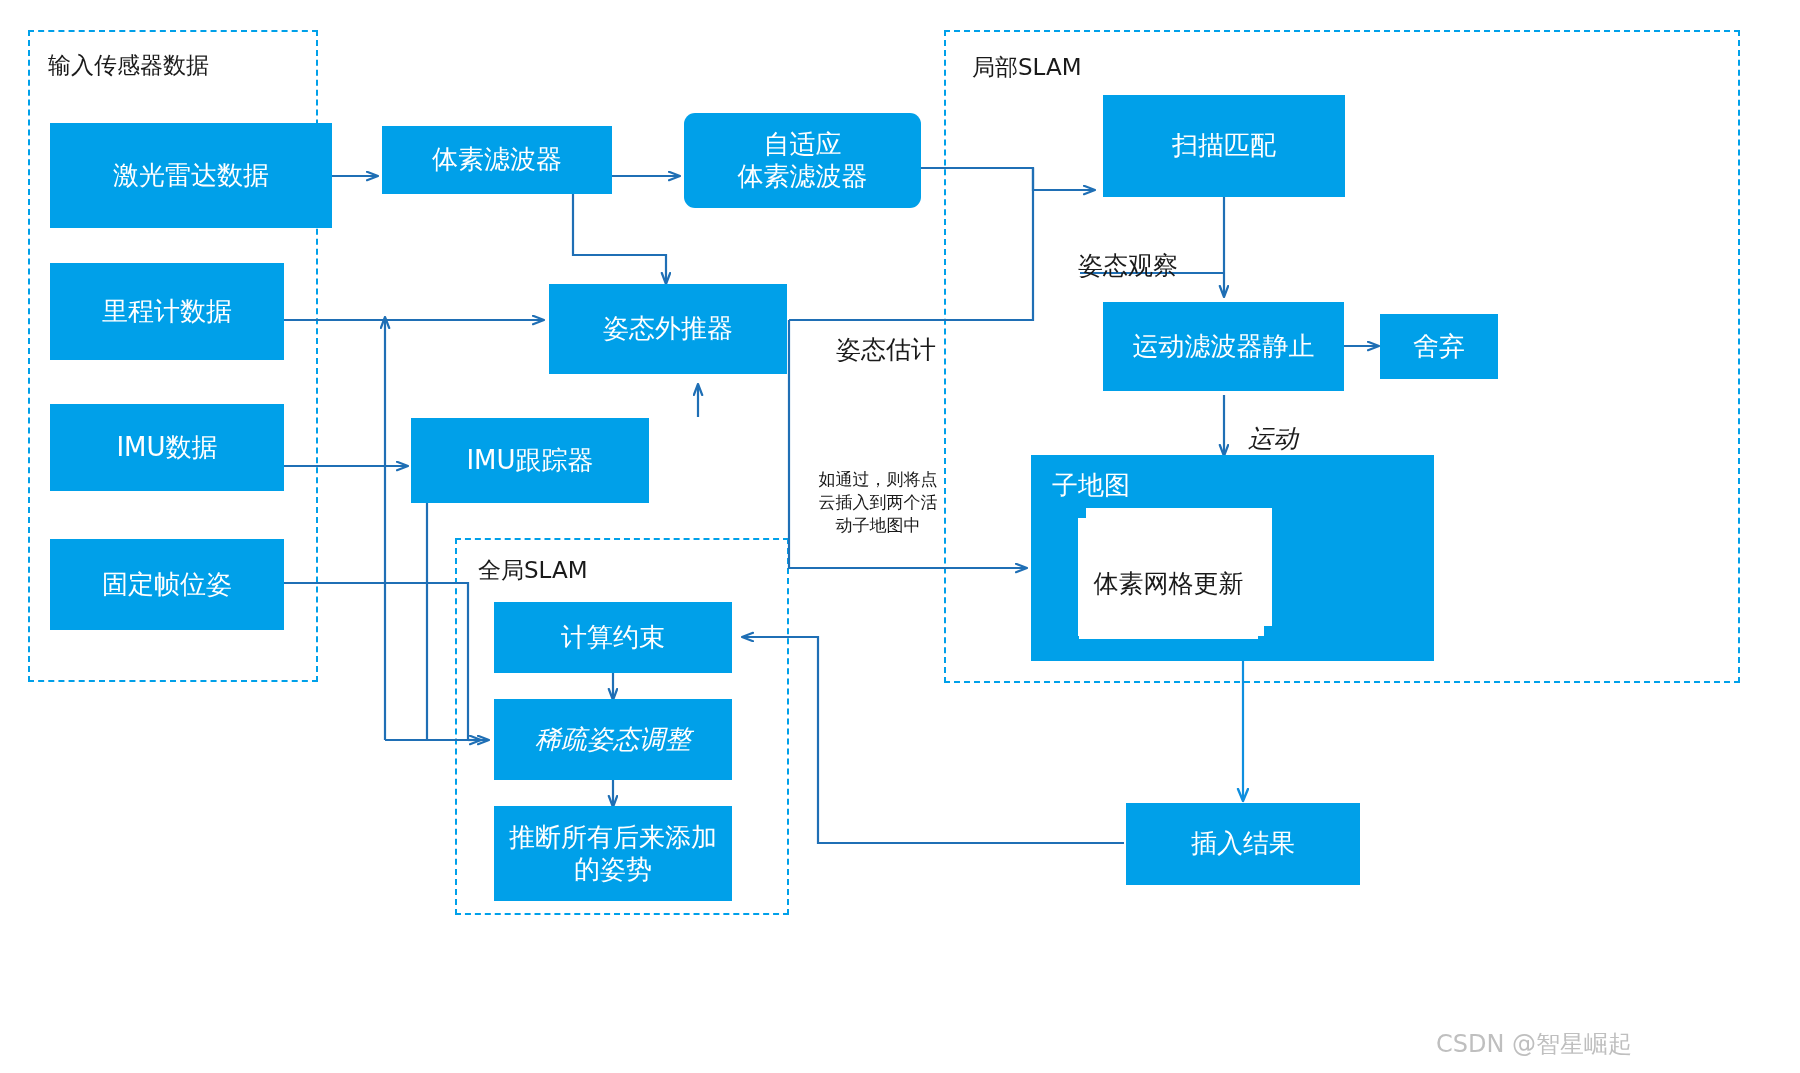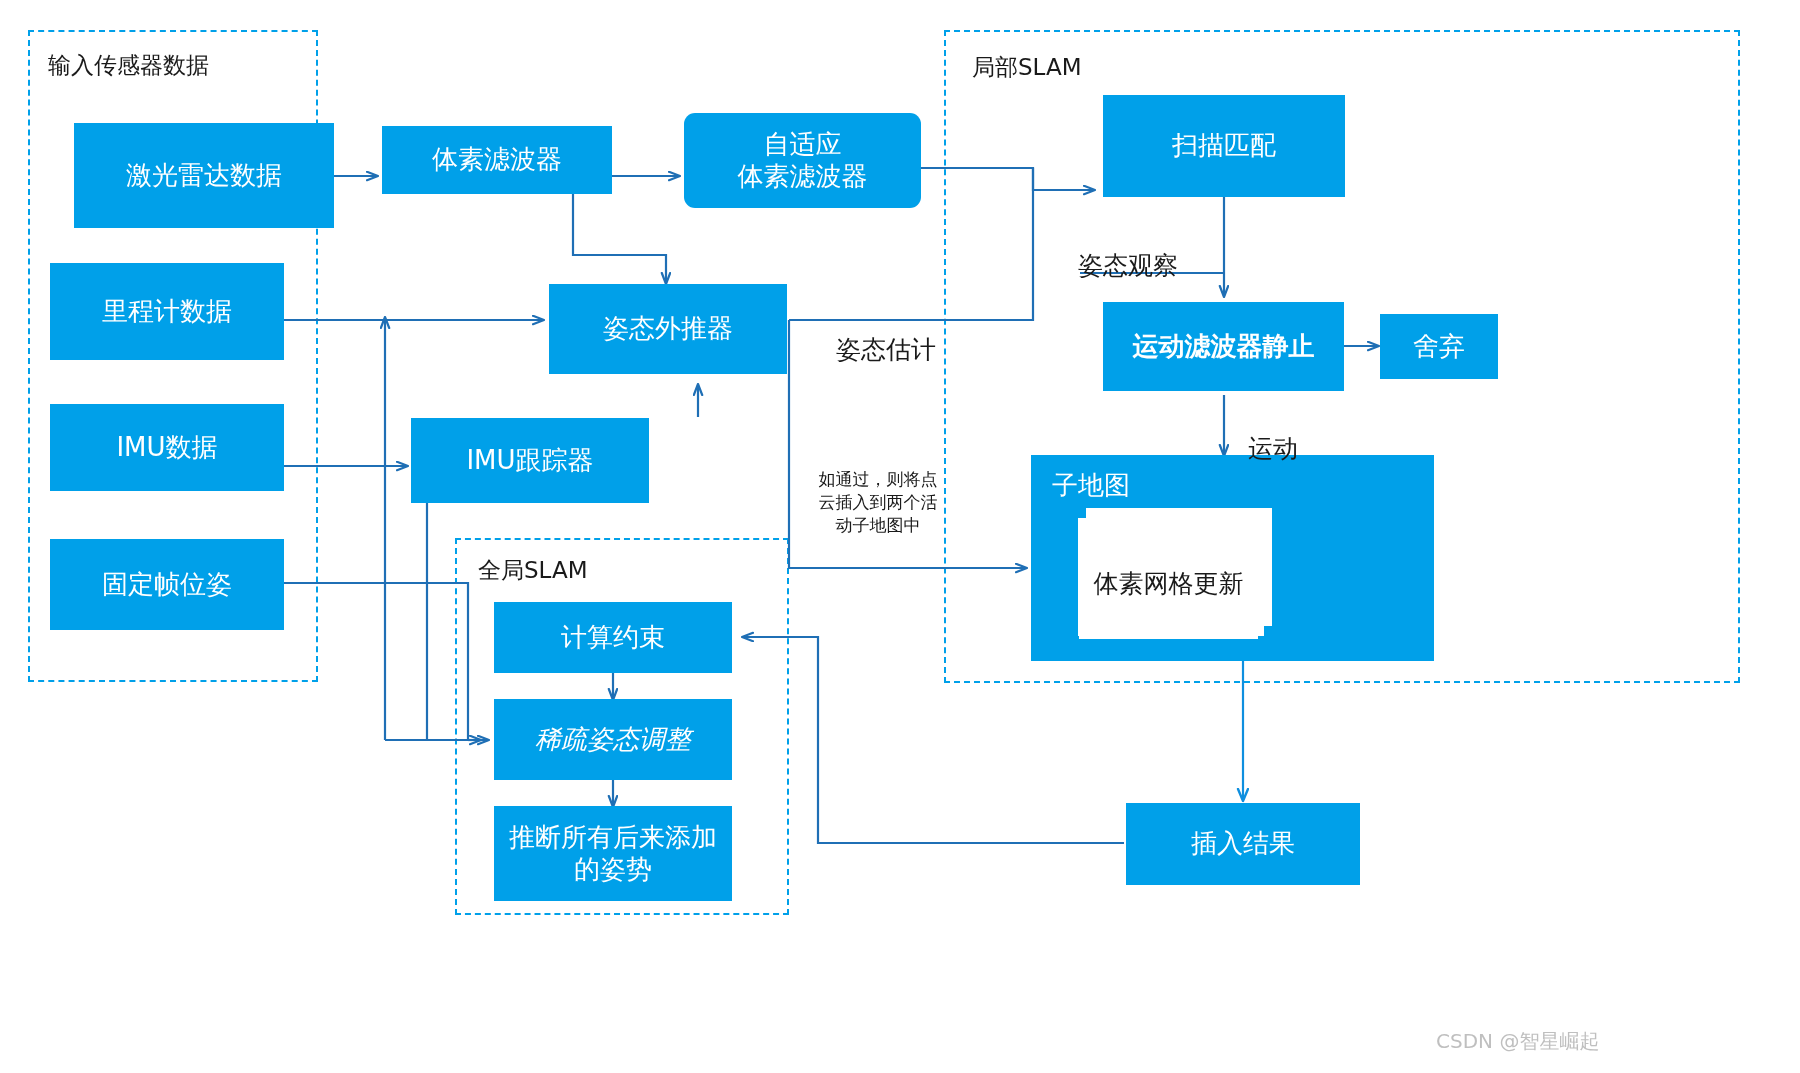--- a/index.html
+++ b/index.html
@@ -15,21 +15,21 @@
         align-items:center;justify-content:center;text-align:center;
         font-size:26px;line-height:1.22;box-sizing:border-box;}
 
   .submap{position:absolute;background:#00a0e9;box-sizing:border-box;}
   .submap-title{position:absolute;color:#ffffff;font-size:26px;}
   .card{position:absolute;background:#ffffff;box-sizing:border-box;}
   .card-front{display:flex;align-items:center;justify-content:center;color:#1a1a1a;font-size:25px;}
 
   .edge-label{position:absolute;color:#1a1a1a;font-size:25px;white-space:nowrap;}
   .note{position:absolute;color:#1a1a1a;font-size:17px;line-height:1.35;text-align:center;width:120px;}
-  .watermark{position:absolute;color:#bfbfbf;font-size:20px;white-space:nowrap;}
+  .watermark{position:absolute;color:#bfbfbf;font-size:24px;white-space:nowrap;}
 </style>
 </head>
 <body>
 
 <div id="stage">
 
   <div class="group" style="left:28px;top:30px;width:290px;height:652px;"></div>
   <div class="group-title" style="left:48px;top:50px;">输入传感器数据</div>
 
   <div class="group" style="left:944px;top:30px;width:796px;height:653px;"></div>
@@ -85,39 +85,39 @@
       <path d="M284,583 L468,583 L468,740 L480,740" marker-end="url(#ah)"></path>
       <path d="M468,740 L488,740" marker-end="url(#ah)"></path>
 
       <path d="M385,740 L385,318" marker-end="url(#ah)"></path>
       <path d="M427,740 L427,466" marker-end="url(#ah)"></path>
       <path d="M385,740 L468,740"></path>
       <path d="M427,740 L468,740"></path>
     </g>
   </svg>
 
-  <div class="node" style="left:50px;top:123px;width:260px;height:105px;margin-left:24px;">激光雷达数据</div>
+  <div class="node" style="left:50px;top:123px;width:282px;height:105px;">激光雷达数据</div>
   <div class="node" style="left:50px;top:263px;width:234px;height:97px;">里程计数据</div>
   <div class="node" style="left:50px;top:404px;width:234px;height:87px;">IMU数据</div>
   <div class="node" style="left:50px;top:539px;width:234px;height:91px;">固定帧位姿</div>
 
   <div class="node" style="left:382px;top:126px;width:230px;height:68px;">体素滤波器</div>
 
   <div class="node" style="left:684px;top:113px;width:237px;height:95px;flex-direction:column;border-radius:11px;">
     <span>自适应</span>
     <span>体素滤波器</span>
   </div>
 
   <div class="node" style="left:549px;top:284px;width:238px;height:90px;">姿态外推器</div>
 
   <div class="node" style="left:411px;top:418px;width:238px;height:85px;">IMU跟踪器</div>
 
   <div class="node" style="left:1103px;top:95px;width:242px;height:102px;">扫描匹配</div>
 
-  <div class="node" style="left:1103px;top:302px;width:241px;height:89px;font-weight:bold;">运动滤波器静止</div>
+  <div class="node" style="left:1103px;top:302px;width:241px;height:89px;">运动滤波器静止</div>
 
   <div class="node" style="left:1380px;top:314px;width:118px;height:65px;">舍弃</div>
 
   <div class="submap" style="left:1031px;top:455px;width:403px;height:206px;"></div>
   <div class="submap-title" style="left:1052px;top:468px;">子地图</div>
   <div class="card" style="left:1086px;top:508px;width:186px;height:118px;"></div>
   <div class="card" style="left:1078px;top:518px;width:186px;height:118px;"></div>
   <div class="card card-front" style="left:1071px;top:528px;width:179px;height:111px;margin-left:8px;">体素网格更新</div>
 
   <div class="node" style="left:1126px;top:803px;width:234px;height:82px;">插入结果</div>
@@ -126,19 +126,19 @@
 
   <div class="node" style="left:494px;top:699px;width:238px;height:81px;font-style:italic;">稀疏姿态调整</div>
 
   <div class="node" style="left:494px;top:806px;width:238px;height:95px;flex-direction:column;">
     <span>推断所有后来添加</span>
     <span>的姿势</span>
   </div>
 
   <div class="edge-label" style="left:1078px;top:249px;">姿态观察</div>
   <div class="edge-label" style="left:836px;top:333px;text-align:center;">姿态估计</div>
-  <div class="edge-label" style="left:1248px;top:432px;">运动</div>
+  <div class="edge-label" style="left:1248px;top:422px;font-style:italic;">运动</div>
 
   <div class="note" style="left:818px;top:468px;">如通过，则将点云插入到两个活动子地图中</div>
 
   <div class="watermark" style="left:1436px;top:1028px;">CSDN @智星崛起</div>
 
 </div>
 
 </body></html>

